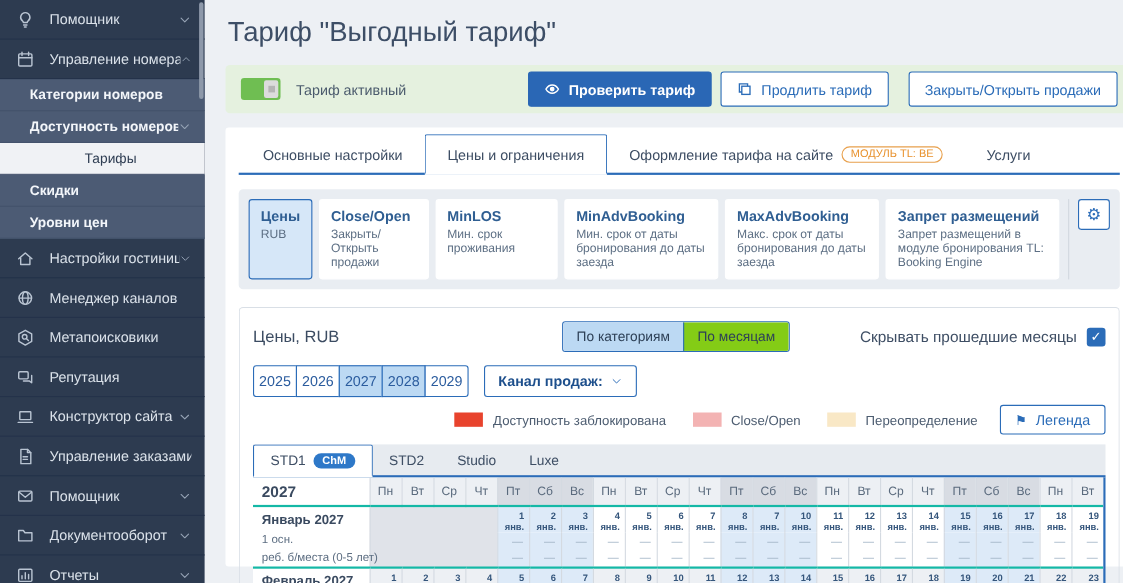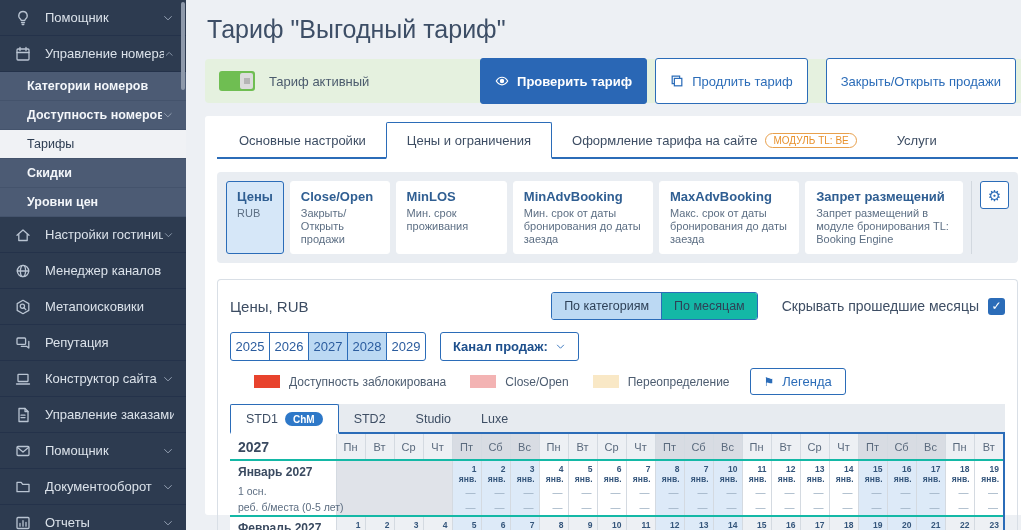--- a/index.html
+++ b/index.html
@@ -11,38 +11,38 @@
   }
   
   .sidebar { width:186px; flex-shrink:0; background:#2d3b50; position:relative; }
   .sb-item { display:flex; align-items:center; height:36px; padding:0 12px 0 14px;
              border-bottom:1px solid #24324a; color:#dbe2ea; font-size:13px; cursor:pointer; }
   .sb-item .i { width:18px; height:16px; margin-right:13px; color:#b9c4d2; flex-shrink:0; }
   .sb-item .lbl { white-space:nowrap; overflow:hidden; }
   .sb-item .chev { margin-left:auto; color:#97a4b6; width:12px; height:12px; }
   .sb-item.sub { background:#4c5b74; height:29px; padding-left:27px;
                  border-bottom:1px solid #44536c; font-weight:bold; font-size:12.5px; color:#f3f6fa; }
-  .sb-item.sub.selected { background:#f0f2f5; color:#2e3d52; font-weight:normal; }
+  .sb-item.sub.selected { background:#f0f2f5; color:#2e3d52; font-weight:normal;justify-content:center; }
   .sb-scroll { position:absolute; right:1px; top:2px; width:4px; height:88px;
                background:#8e99aa; border-radius:2px; }
   .i svg, .chev svg { width:100%; height:100%; display:block;
                fill:none; stroke:currentColor; stroke-width:1.3; stroke-linecap:round; stroke-linejoin:round; }
   
   .main { flex:1; padding:0 14px 0 19px; }
   h1 { margin:15px 0 15px 2px; font-size:25px; font-weight:400; color:#3d4e66; }
   
   .status-bar { height:44px; background:#e5f1df; border-radius:4px;
                 display:flex; align-items:center; padding:0 14px; }
   .toggle { width:36px; height:20px; background:#6fbe52; border-radius:3px; position:relative; cursor:pointer; }
   .toggle .knob { position:absolute; right:2px; top:2px; width:13px; height:16px;
                   background:#dcdcdc; border-radius:2px; }
   .toggle .knob:after { content:""; position:absolute; left:3.5px; top:5px; width:6px; height:6px; background:#b5b5b5; }
   .status-label { margin-left:14px; font-size:13px; color:#4b5b6d; }
   .status-btns { margin-left:auto; display:flex; align-items:center; }
-  .btn { height:46px; border-radius:3px; font-size:13px; display:inline-flex; align-items:center;
+  .btn { height:32px; border-radius:3px; font-size:13px; display:inline-flex; align-items:center;
          padding:12px 14px; cursor:pointer; font-family:inherit; }
   .btn .bicon { width:14px; height:14px; margin-right:8px; }
   .btn .bicon svg { width:100%; height:100%; fill:none; stroke:currentColor; stroke-width:1.4; }
   .btn-primary { background:#2a67b5; border:1px solid #2a67b5; color:#fff; font-weight:bold; }
   .btn-outline { background:#fff; border:1px solid #2b6cb8; color:#2b6cb8; }
   .mr8 { margin-right:8px; } .mr18 { margin-right:18px; }
   
   .panel { background:#fff; border-radius:3px; margin-top:13px; padding:6px 12px 0; height:399px; }
   
   .tabs { display:flex; border-bottom:2px solid #2b6cb8; padding:0 2px; }
@@ -62,45 +62,45 @@
   .cards-list .card:nth-child(3) .sub { max-width:125px; }
   .cards-list .card:nth-child(4) .sub { max-width:152px; }
   .cards-list .card:nth-child(5) .sub { max-width:152px; }
   .cards-list .card:nth-child(6) .sub { max-width:175px; }
   .cards-spacer { flex:1; }
   .cards-div { width:1px; background:#d2d8df; margin:0 8px; }
   .gear-btn { width:32px; height:28px; background:#fff; border:1px solid #2b6cb8; border-radius:3px;
               color:#2b6cb8; font-size:15px; line-height:26px; text-align:center; cursor:pointer; align-self:flex-start; }
   
   .prices { margin-top:16px; border:1px solid #d9dfe6; border-radius:4px 4px 0 0; border-bottom:none; padding:12px 12px 0; }
-  .prices-header { display:flex; align-items:center; }
+  .prices-header { display:flex; align-items:center;gap:40px; }
   .prices-header h2 { margin:0; font-size:15px; font-weight:400; color:#3c4c62; }
   .seg { display:flex; margin-left:auto; border:1px solid #2b6cb8; border-radius:3px; overflow:hidden; }
-  .seg-btn { padding:6px 12px; font-size:12.5px; color:#2e4157; background:#14b8a6; cursor:pointer; }
+  .seg-btn { padding:6px 12px; font-size:12.5px; color:#2e4157; background:#84cc16; cursor:pointer; }
   .seg-btn + .seg-btn { border-left:1px solid #2b6cb8; }
   .seg-btn.selected { background:#bcd9f3; }
   .hide-past { display:flex; align-items:center; margin-left:24px; cursor:pointer; }
   .hide-past .txt { font-size:14px; color:#3e4e64; margin-right:9px; }
   .cb { width:17px; height:17px; background:#2b6cb8; border-radius:3px; color:#fff;
         display:flex; align-items:center; justify-content:center; }
   .cb:after { content:"✓"; font-size:12px; }
   
   .filters { display:flex; margin-top:12px; align-items:center; }
   .years { display:flex; }
   .year-btn { width:40px; text-align:center; padding:6px 0; font-size:13px; color:#2b5c9e;
               background:#fff; border:1px solid #2b6cb8; margin-left:-1px; cursor:pointer; }
   .year-btn:first-child { border-radius:3px 0 0 3px; margin-left:0; }
   .year-btn:last-child { border-radius:0 3px 3px 0; }
   .year-btn.selected { background:#bcd9f3; }
   .channel { margin-left:14px; border:1px solid #2b6cb8; border-radius:3px; padding:6px 12px;
              font-size:13px; color:#2b5c9e; display:flex; align-items:center; gap:7px; cursor:pointer; }
   .channel b { color:#1d4f8c; }
   .channel .chev { width:11px; height:11px; color:#2b6cb8; }
   
-  .legend-row { display:flex; align-items:center; margin-top:7px; }
+  .legend-row { display:flex; justify-content:flex-end; align-items:center; margin-top:7px; }
   .leg-item { display:flex; align-items:center; margin-left:24px; }
   .leg-sw { width:26px; height:13px; margin-right:9px; }
   .leg-lbl { font-size:12px; color:#4c5c70; }
   .legend-btn { margin-left:20px; height:27px; padding:0 13px; }
   .legend-btn .flag { margin-right:8px; font-size:12px; }
   
   .room-tabs { display:flex; background:#e7ebf0; margin-top:9px; border-bottom:2px solid #2b6cb8; }
   .rtab { padding:7px 15px 6px; font-size:12.5px; color:#3e4e64; display:flex; align-items:center; gap:7px; cursor:pointer; }
   .rtab.active { background:#fff; border:1px solid #2b6cb8; border-bottom:2px solid #fff; margin-bottom:-2px; border-radius:2px 2px 0 0; }
   .rtab-badge { background:#2e78c8; color:#fff; font-size:10px; font-weight:bold; border-radius:8px; padding:1.5px 8px; }

